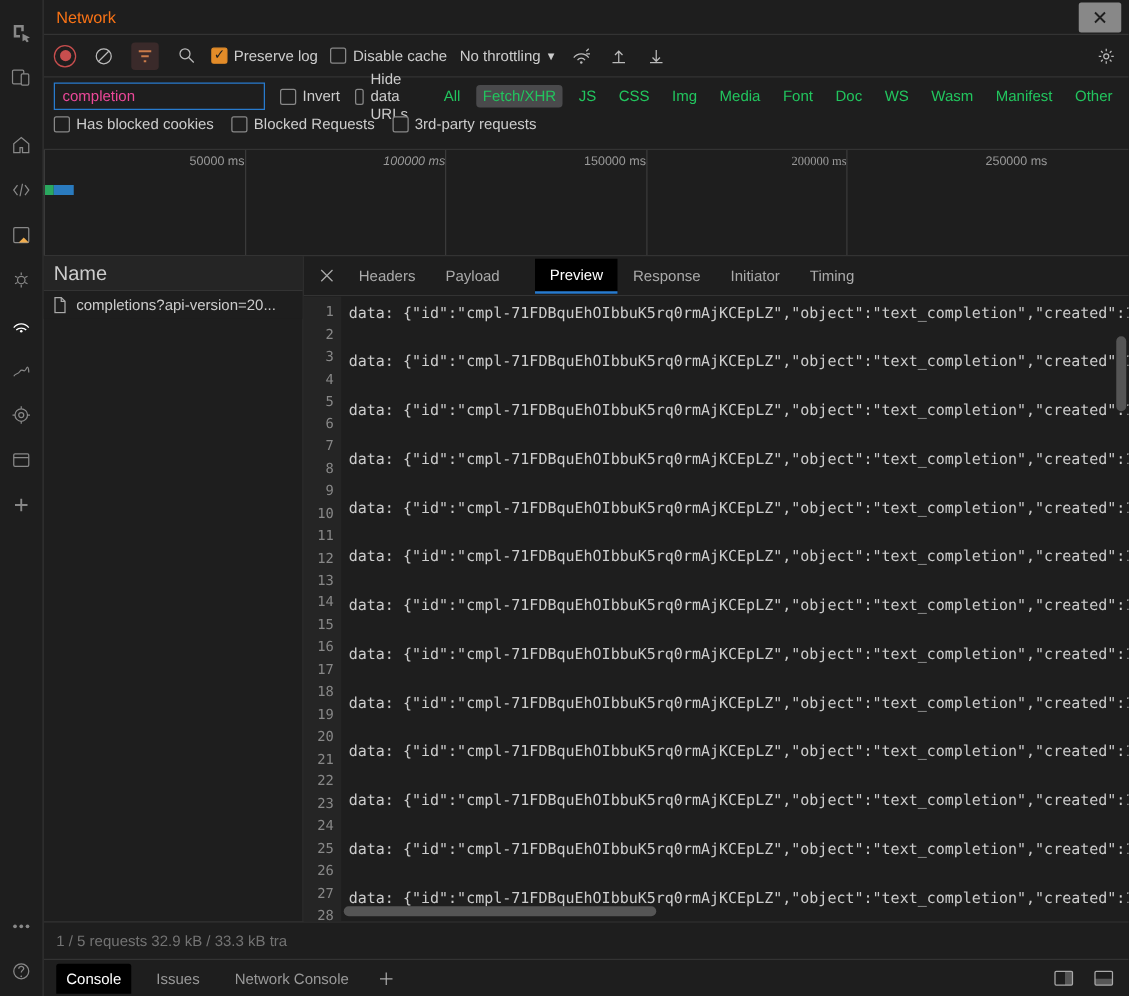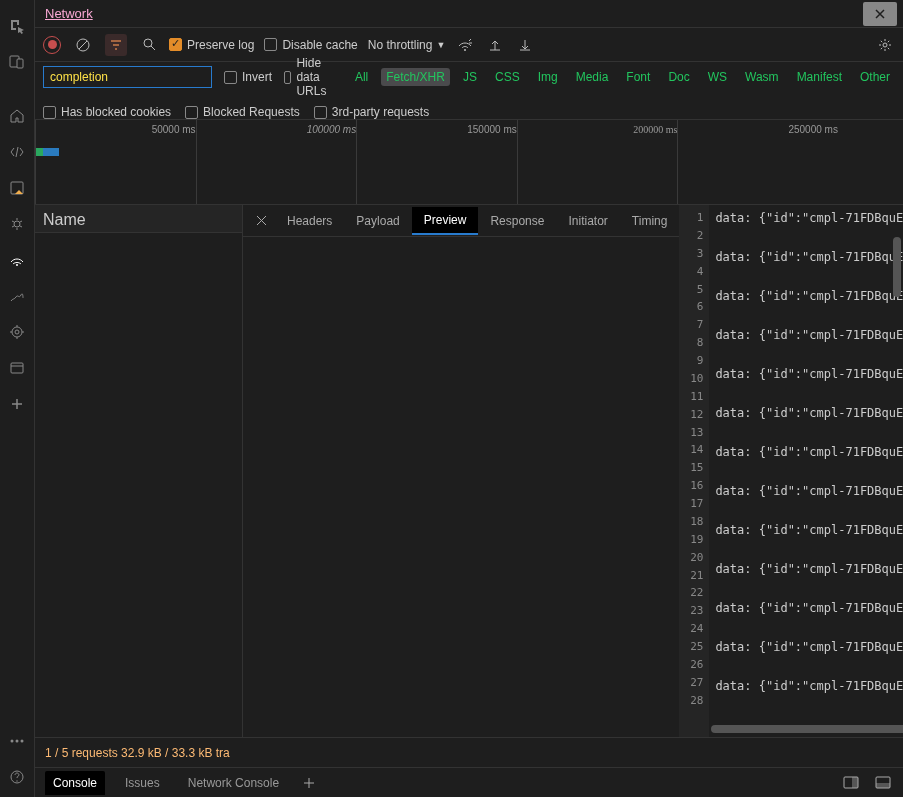--- a/index.html
+++ b/index.html
@@ -35,21 +35,21 @@
   flex-direction: column;
   min-width: 0;
 }
 .titlebar {
   height: 28px;
   display: flex;
   align-items: center;
   padding: 0 6px;
   border-bottom: 1px solid #333;
 }
-.titlebar .title { font-size: 13px; color: #f9a8d4; margin-left: 4px; text-decoration: underline; }
+.titlebar .title { font-size: 13px; color: #f97316; margin-left: 4px; }
 .titlebar .spacer { flex:1; }
 .close-btn {
   width: 34px; height: 24px;
   display:flex; align-items:center; justify-content:center;
   background:#888; color:#1e1e1e;
   border-radius:2px;
 }
 .toolbar1 {
   height: 34px;
   display:flex; align-items:center;
@@ -100,31 +100,31 @@
   height: 30px;
   display:flex; align-items:center;
   padding: 0 8px;
   gap: 12px;
   font-size:12px;
 }
 .filter-input {
   width: 170px;
   background:#1e1e1e;
   border:1px solid #287bce;
-  color:#fde047;
+  color:#ec4899;
   padding:3px 6px;
   font-size:12px;
   outline:none;
 }
 .type-filters { display:flex; gap:8px; align-items:center; flex-wrap:nowrap; }
 .type-filter { color:#22c55e; padding:2px 5px; border-radius:3px; cursor:default;text-align:center; }
 .type-filter.active { background:#4a4a4c; }
 .toolbar3 {
   height: 28px;
-  display:flex; align-items:flex-end;
+  display:flex; align-items:flex-start;
   padding: 0 8px;
   gap: 14px;
   border-bottom: 1px solid #333;
 }
 .timeline {
   height: 85px;
   position:relative;
   border-bottom:1px solid #333;
   display:flex;
 }
@@ -158,36 +158,37 @@
   display:flex; align-items:center; gap:6px;
   padding:4px 6px;
   background:#1e1e1e;
   color:#ccc;
 }
 .file-icon {
   width:14px;height:14px;display:flex;align-items:center;justify-content:center;
 }
 .request-name { white-space:nowrap; overflow:hidden; text-overflow:ellipsis; font-size:12px; }
 .detail-col {
-  flex:1; display:flex; flex-direction:row; min-width:0;
+  flex:1; display:flex; flex-direction:column; min-width:0;
 }
 .detail-tabs {
   height:32px; display:flex; align-items:center;
   border-bottom:1px solid #333;
   padding-left:4px;
 }
 .detail-tabs .close-x {
   width:28px; display:flex;align-items:center;justify-content:center;color:#aaa;
 }
 .dtab {
   padding:6px 12px; color:#aaa; font-size:12px;
 }
 .dtab.active {
   color:#fff; background:#000;
   border-bottom:2px solid #287bce;
+  margin-left:16px;
 }
 .preview-body {
   flex:1; overflow:hidden;
   display:flex;
   background:#1e1e1e;
   font-family: Menlo, Consolas, monospace;
   font-size:12px;
   position:relative;
 }
 .gutter {
@@ -220,21 +221,21 @@
 }
 .vscroll .thumb {
   position:absolute; top:0; width:8px; height:60px;
   background:#555; border-radius:4px;
 }
 .statusbar {
   height: 30px;
   padding:0 10px;
   display:flex; align-items:center;
   border-top:1px solid #333;
-  font-size:12px; color:#fdba74;
+  font-size:12px; color:#737373;
 }
 .bottom-tabs {
   height:30px;
   display:flex; align-items:center;
   padding:0 10px;
   gap:12px;
   border-top:1px solid #333;
 }
 .btab {
   padding:5px 8px; color:#999; font-size:12px;
@@ -460,20 +461,29 @@
         <div class="tick-label">200000 ms</div>
       </div>
       <div class="tick" style="left: 74%; width: 18.5%;">
         <div class="tick-label">250000 ms</div>
       </div>
     </div>
 
   <div class="content-row">
     <div class="name-col">
       <div class="name-header">Name</div>
+      <div class="request-row">
+        <span class="file-icon">
+            <svg width="12" height="14" viewBox="0 0 12 14">
+              <path d="M2 1h5l3 3v9H2z" stroke="#aaa" fill="none"></path>
+              <path d="M7 1v3h3" stroke="#aaa" fill="none"></path>
+            </svg>
+          </span>
+        <span class="request-name">completions?api-version=20...</span>
+      </div>
     </div>
 
     <div class="detail-col">
       <div class="detail-tabs">
         <div class="close-x">
             <svg width="11" height="11" viewBox="0 0 11 11">
               <path d="M1 1l9 9M10 1l-9 9" stroke="currentColor"></path>
             </svg>
           </div>
         <div class="dtab">Headers</div>

